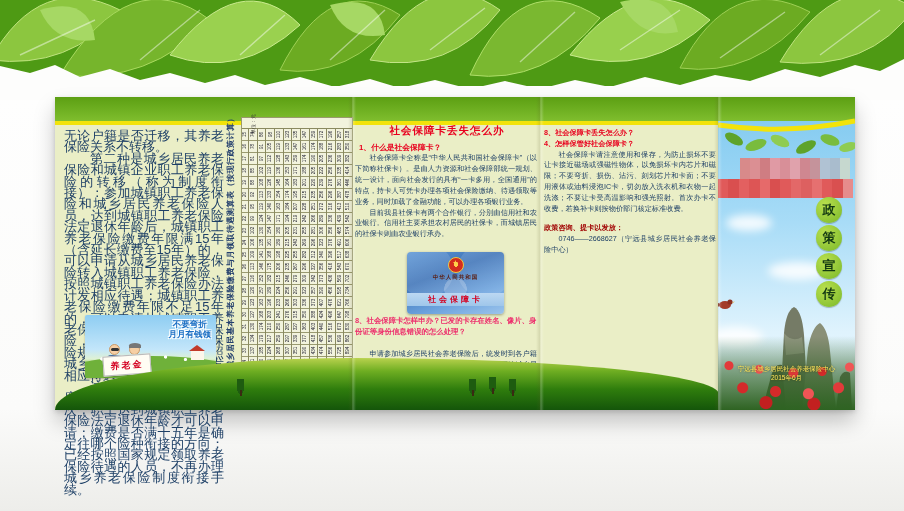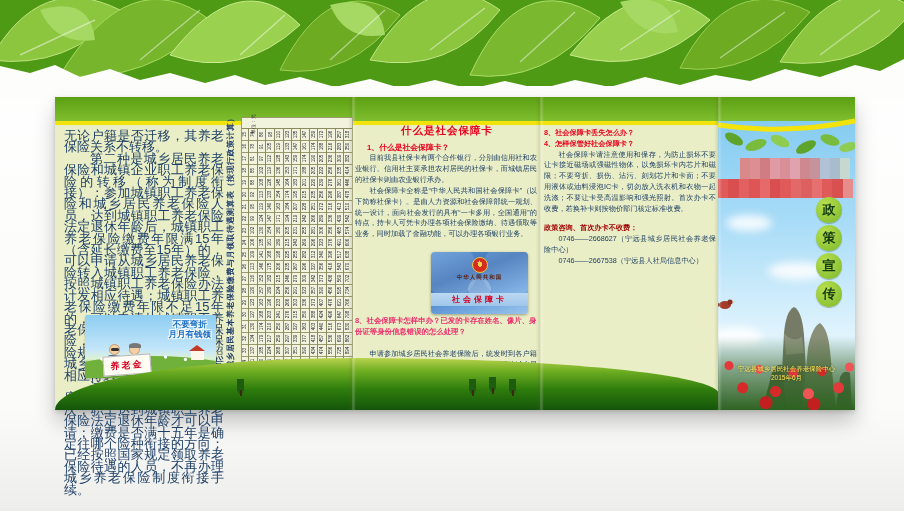--- a/index.html
+++ b/index.html
@@ -40,30 +40,30 @@
   .strips { flex:1; display:flex; border-top:1px solid #8a8a60; }
   .strip { flex:1; border-right:1px solid #8a8a60; display:flex; flex-direction:column; }
   .strip:last-child { border-right:none; }
   .cell { flex:1; border-bottom:1px solid #9a9a70; display:flex; align-items:center; justify-content:center; overflow:hidden; }
   .cell:last-child { border-bottom:none; }
   .cell i { font-style:normal; font-size:4.6px; color:#223; transform:rotate(-90deg); white-space:nowrap; }
 
   
   .p2-title { position:absolute; left:298px; top:27px; width:188px; text-align:center;
     color:#e8001e; font-weight:bold; font-size:10.5px; letter-spacing:1px; }
-  .p2-h1 { position:absolute; left:312px; top:45px; color:#e8001e; font-weight:bold; font-size:7.8px; }
+  .p2-h1 { position:absolute; left:304px; top:45px; color:#e8001e; font-weight:bold; font-size:7.8px; }
   .p2-b1 { position:absolute; left:300px; top:56px; width:182px; font-size:7.2px; line-height:10.9px; }
   .p2-h2 { position:absolute; left:300px; top:219px; width:184px; color:#ed2d6c; font-weight:bold;
     font-size:7.4px; line-height:10.6px; }
   .p2-b2 { position:absolute; left:300px; top:252px; width:182px; font-size:7.2px; line-height:10.9px; }
 
   
   .ss-card { position:absolute; left:352px; top:155px; width:97px; height:62px; border-radius:4px;
     background:linear-gradient(160deg,#5e97d6 0%,#3f74b8 35%,#6ca3de 70%,#9cc4ec 100%);
-    box-shadow:0 1px 3px rgba(0,0,0,.35); overflow:hidden; text-align:center;margin-left:24px; }
+    box-shadow:0 1px 3px rgba(0,0,0,.35); overflow:hidden; text-align:center; }
   .ss-card .guilloche { position:absolute; inset:0;
     background:radial-gradient(circle at 50% 60%, rgba(255,255,255,.25) 0 18%, transparent 19%),
                radial-gradient(circle at 20% 30%, rgba(255,255,255,.12) 0 30%, transparent 31%),
                radial-gradient(circle at 80% 30%, rgba(255,255,255,.12) 0 30%, transparent 31%); }
   .emblem { position:relative; width:16px; height:16px; margin:5px auto 1px;
     border-radius:50%; background:radial-gradient(circle at 50% 45%, #ffd24a 0 22%, #d42c1e 23% 100%);
     border:1px solid #f3c63c; }
   .emblem::after { content:"★"; position:absolute; left:0; right:0; top:1px; font-size:7px; color:#ffd24a; }
   .card-country { position:relative; font-size:5.5px; color:#5b1f13; font-weight:bold; letter-spacing:1px; }
   .card-band { position:absolute; left:0; right:0; bottom:8px; height:13px;
@@ -1015,25 +1015,25 @@
             <div class="cell">
               <i>894</i>
             </div>
             <div class="cell">
               <i>926</i>
             </div>
           </div>
         </div>
     </div>
 
-    <div class="p2-title">什么是社会保障卡</div>
+    <div class="p2-title">社会保障卡丢失怎么办</div>
     <div class="p2-h1">1、什么是社会保障卡？</div>
     <div class="p2-b1 txt" id="p2-b1">
+        <p>社会保障卡全称是“中华人民共和国社会保障卡”（以下简称社保卡）。是由人力资源和社会保障部统一规划、统一设计，面向社会发行的具有“一卡多用，全国通用”的特点，持卡人可凭卡办理各项社会保险缴纳、待遇领取等业务，同时加载了金融功能，可以办理各项银行业务。</p>
         <p>目前我县社保卡有两个合作银行，分别由信用社和农业银行。信用社主要承担农村居民的社保卡，而城镇居民的社保卡则由农业银行承办。</p>
-        <p>社会保障卡全称是“中华人民共和国社会保障卡”（以下简称社保卡）。是由人力资源和社会保障部统一规划、统一设计，面向社会发行的具有“一卡多用，全国通用”的特点，持卡人可凭卡办理各项社会保险缴纳、待遇领取等业务，同时加载了金融功能，可以办理各项银行业务。</p>
       </div>
 
     <div class="ss-card">
       <div class="guilloche"></div>
       <div class="emblem"></div>
       <div class="card-country">中华人民共和国</div>
       <div class="card-band">
         <span>社会保障卡</span>
       </div>
     </div>
@@ -1041,23 +1041,22 @@
     <div class="p2-h2">8、社会保障卡怎样申办？已发的卡存在姓名、像片、身份证等身份信息错误的怎么处理？</div>
     <div class="p2-b2 txt" id="p2-b2">
         <p>申请参加城乡居民社会养老保险后，统发时到各户籍所在地乡镇社会保障站、社区（城镇居民可在属地城乡居民养老保险窗口）申请办理国家统一的社会保障卡。申请人需提供本人的二代身份证和一张免冠白底的彩色证件照电子版，提卡以发放……</p>
       </div>
 
     <div class="p3-text txt">
       <p class="h noindent">8、社会保障卡丢失怎么办？</p>
       <p class="h noindent">4、怎样保管好社会保障卡？</p>
       <p>社会保障卡请注意使用和保存，为防止损坏不要让卡接近磁场或强磁性物体，以免损坏卡内芯片和磁限；不要弯折、损伤、沾污、刻划芯片和卡面；不要用液体或油料浸泡IC卡，切勿放入洗衣机和衣物一起洗涤；不要让卡受高温影响和强光照射。首次办卡不收费，若换补卡则按物价部门核定标准收费。</p>
       <div class="phone-block">
-        <p class="h2 noindent">政策咨询、首次办卡不收费：</p>
+        <p class="h2 noindent">政策咨询、提卡以发放：</p>
         <p>0746——2668627（宁远县城乡居民社会养老保险中心）</p>
-        <p>0746——2667538（宁远县人社局信息中心）</p>
       </div>
     </div>
 
     <div class="grass"></div>
     <div class="tree" style="left:181px;"></div>
     <div class="tree" style="left:413px;"></div>
     <div class="tree" style="left:433px; bottom:16px;"></div>
     <div class="tree" style="left:453px;"></div>
 
     <div class="cover">

